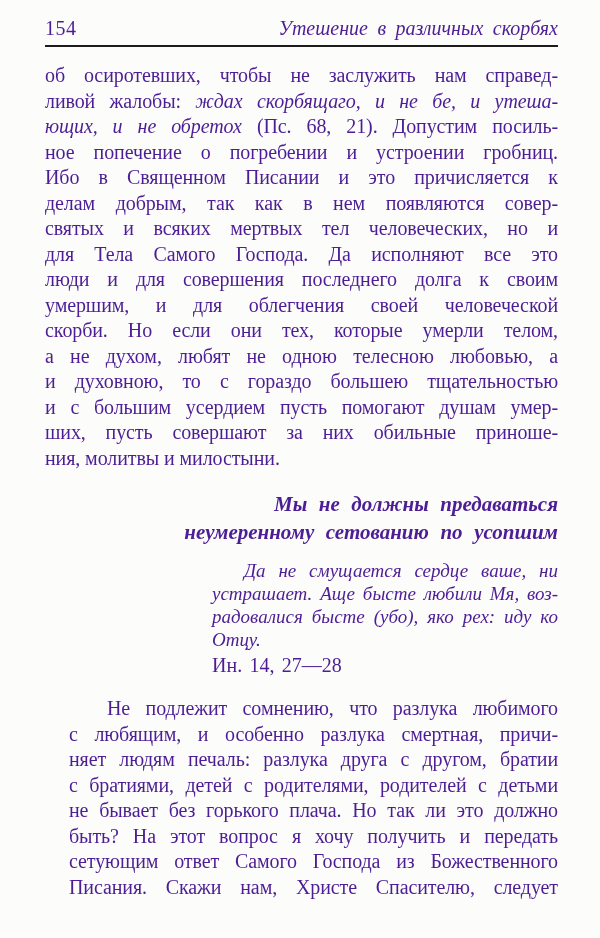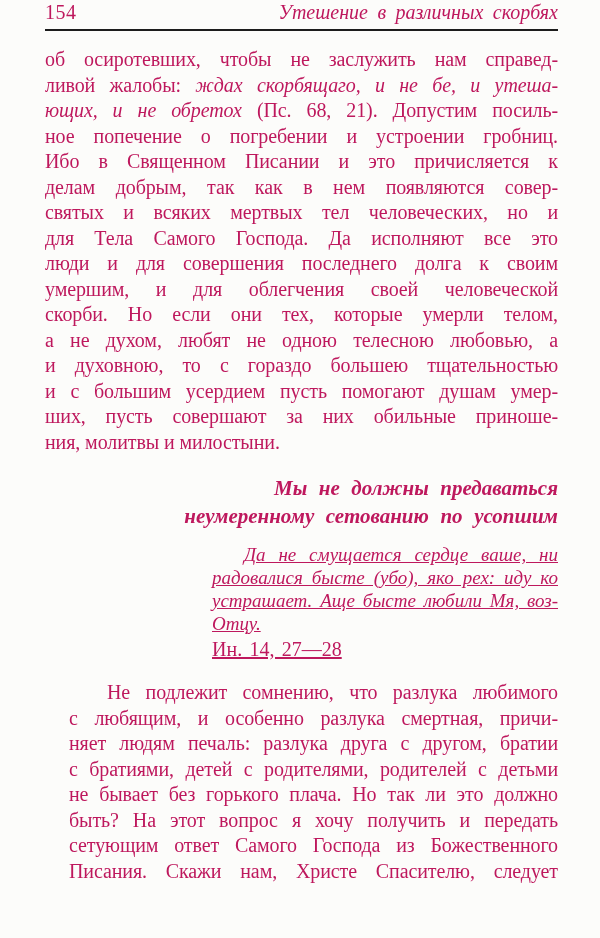--- a/index.html
+++ b/index.html
@@ -2,23 +2,23 @@
 <html><head>
 <meta charset="utf-8">
 <style>
   html, body { margin: 0; padding: 0; }
   .page {
     position: relative;
     width: 600px;
     height: 938px;
     box-sizing: border-box;
     background: #fcfcfa;
-    color: #be185d;
+    color: #4c1d95;
     font-family: "Liberation Serif", serif;
-    padding: 0 42px 0 45px;
+    padding: 16px 42px 0 45px;
     overflow: hidden;
   }
   
   .running-header {
     display: flex;
     justify-content: space-between;
     align-items: baseline;
     font-size: 20px;
     line-height: 24px;
     border-bottom: 2px solid #1c1c1c;
@@ -55,21 +55,20 @@
   }
   
   .epigraph {
     margin-top: 13px;
     margin-left: auto;
     width: 346px;
     font-style: italic;
     font-size: 19px;
     line-height: 23px;
     word-spacing: 0.12em;
-    text-decoration: underline;
   }
   .epigraph .line.indent { text-indent: 32px; }
   .epigraph-ref {
     margin-top: 2px;
     text-align: left;
     font-size: 20px;
     line-height: 24px;
     font-style: normal;
   }
 </style>
@@ -103,22 +102,22 @@
     </div>
 
   <div class="section-heading">
     <div>Мы не должны предаваться</div>
     <div>неумеренному сетованию по усопшим</div>
   </div>
 
   <div class="epigraph">
     <div>
         <div class="line indent"><span>Да не смущается сердце ваше, ни</span></div>
+        <div class="line"><span>устрашает. Аще бысте любили Мя, воз-</span></div>
         <div class="line"><span>радовалися бысте (убо), яко рех: иду ко</span></div>
-        <div class="line"><span>устрашает. Аще бысте любили Мя, воз-</span></div>
         <div class="line flush"><span>Отцу.</span></div>
       </div>
     <div class="epigraph-ref">Ин. 14, 27—28</div>
   </div>
 
   <div class="para para-second">
       <div class="line indent"><span>Не подлежит сомнению, что разлука любимого</span></div>
       <div class="line"><span>с любящим, и особенно разлука смертная, причи-</span></div>
       <div class="line"><span>няет людям печаль: разлука друга с другом, братии</span></div>
       <div class="line"><span>с братиями, детей с родителями, родителей с детьми</span></div>

